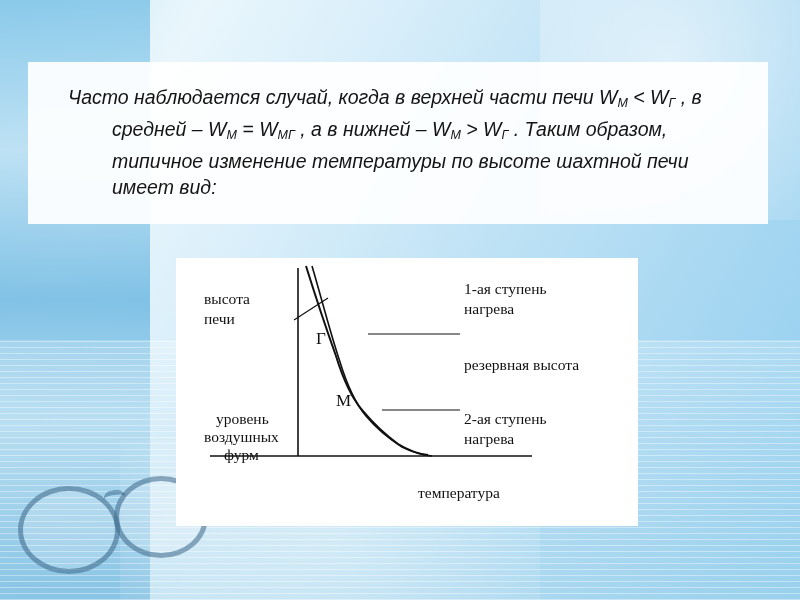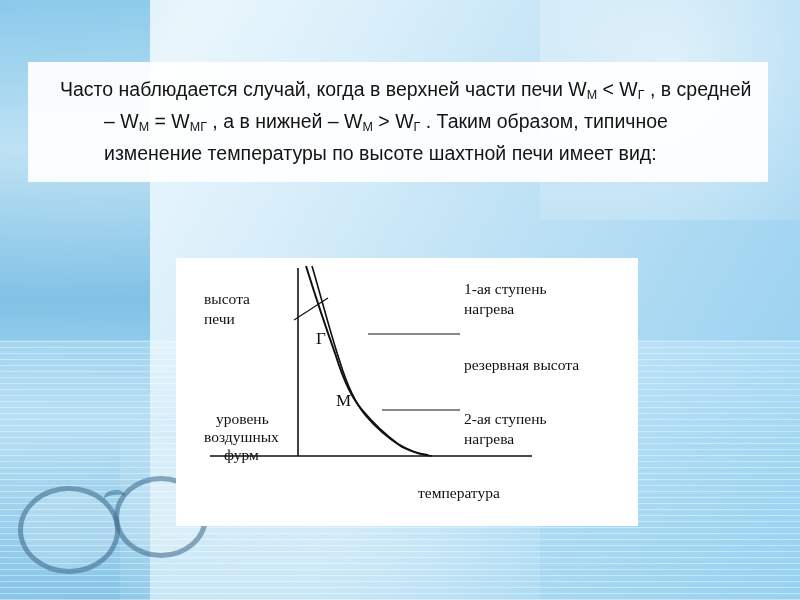--- a/index.html
+++ b/index.html
@@ -99,22 +99,23 @@
     color: #141414;
     font-size: 19.5px;
     line-height: 26px;
     margin: 0 0 4px 0;
     text-indent: 0;
   }
   .para2 {
     color: #141414;
     font-size: 19.5px;
     line-height: 26px;
-    margin: 4px;
+    margin: 12px;
     padding-left: 12px;
+    font-style: italic;
   }
   .hang {
     padding-left: 64px;
     text-indent: -44px;
   }
   sub {
     font-size: 12.5px;
     vertical-align: -0.25em;
   }
 

